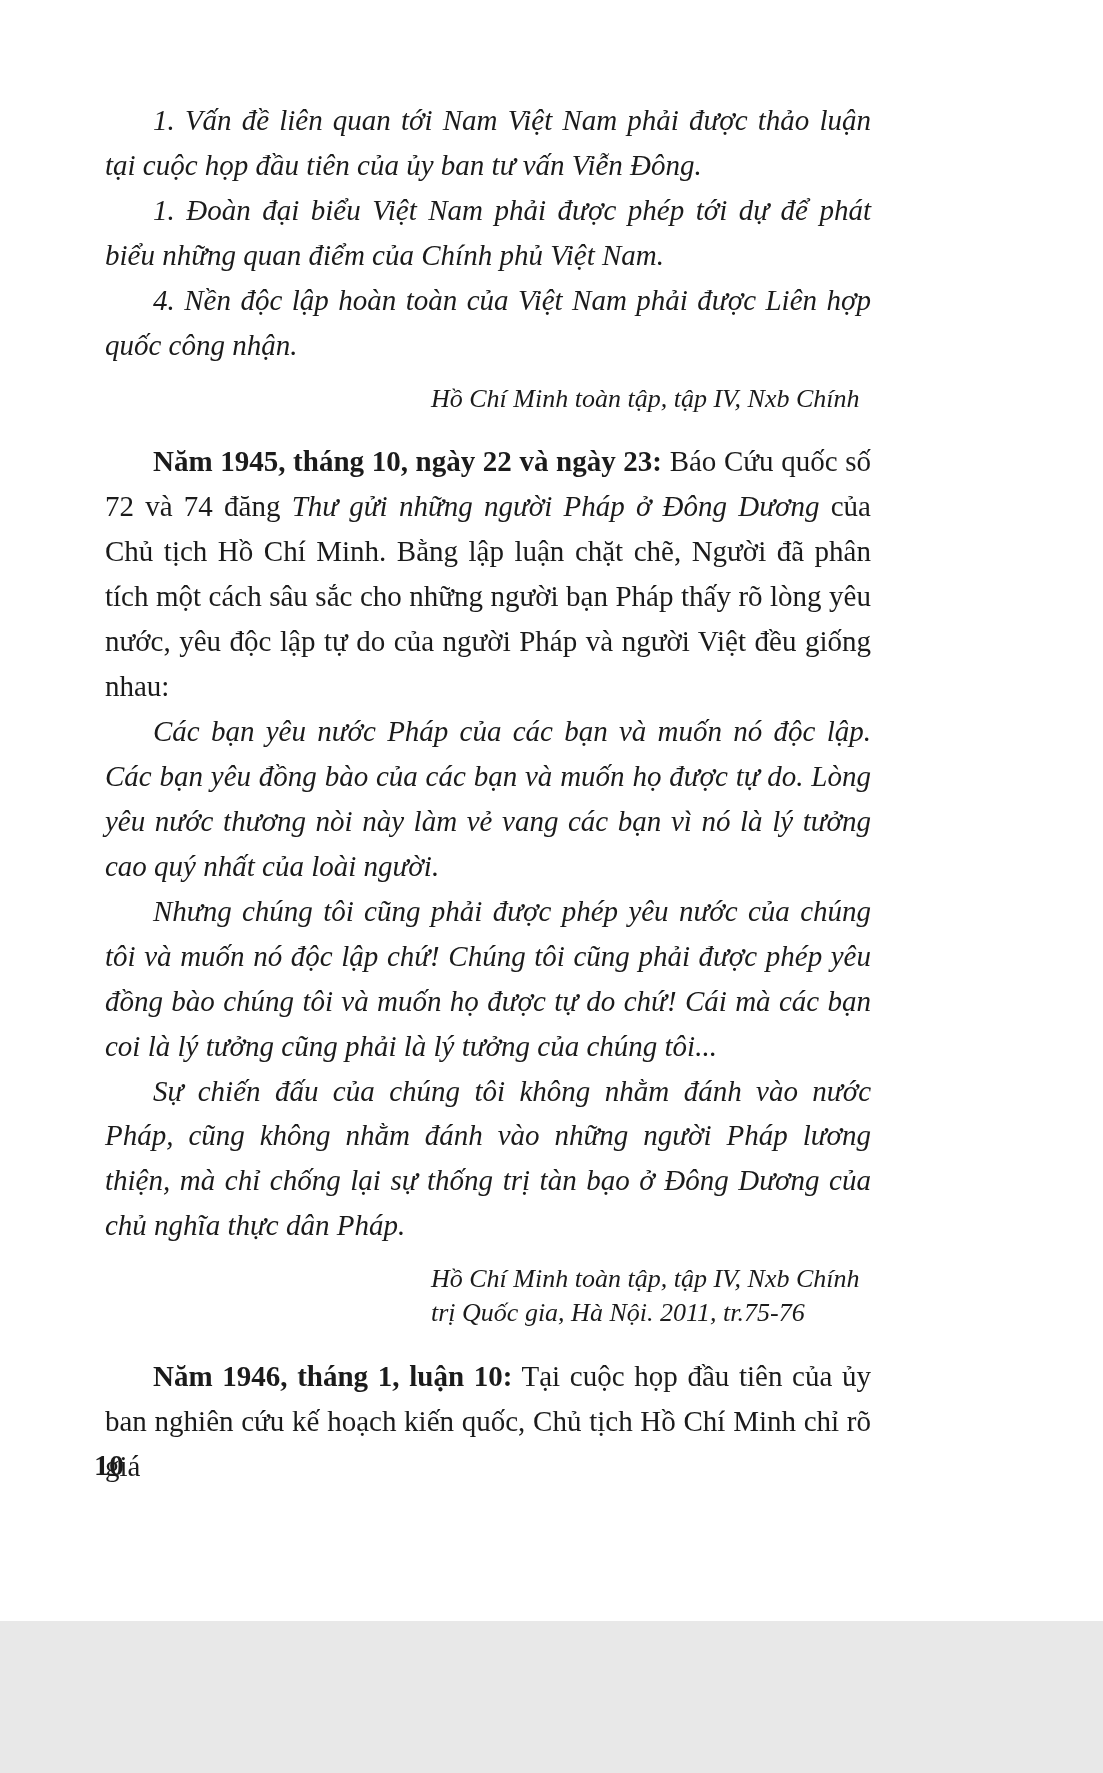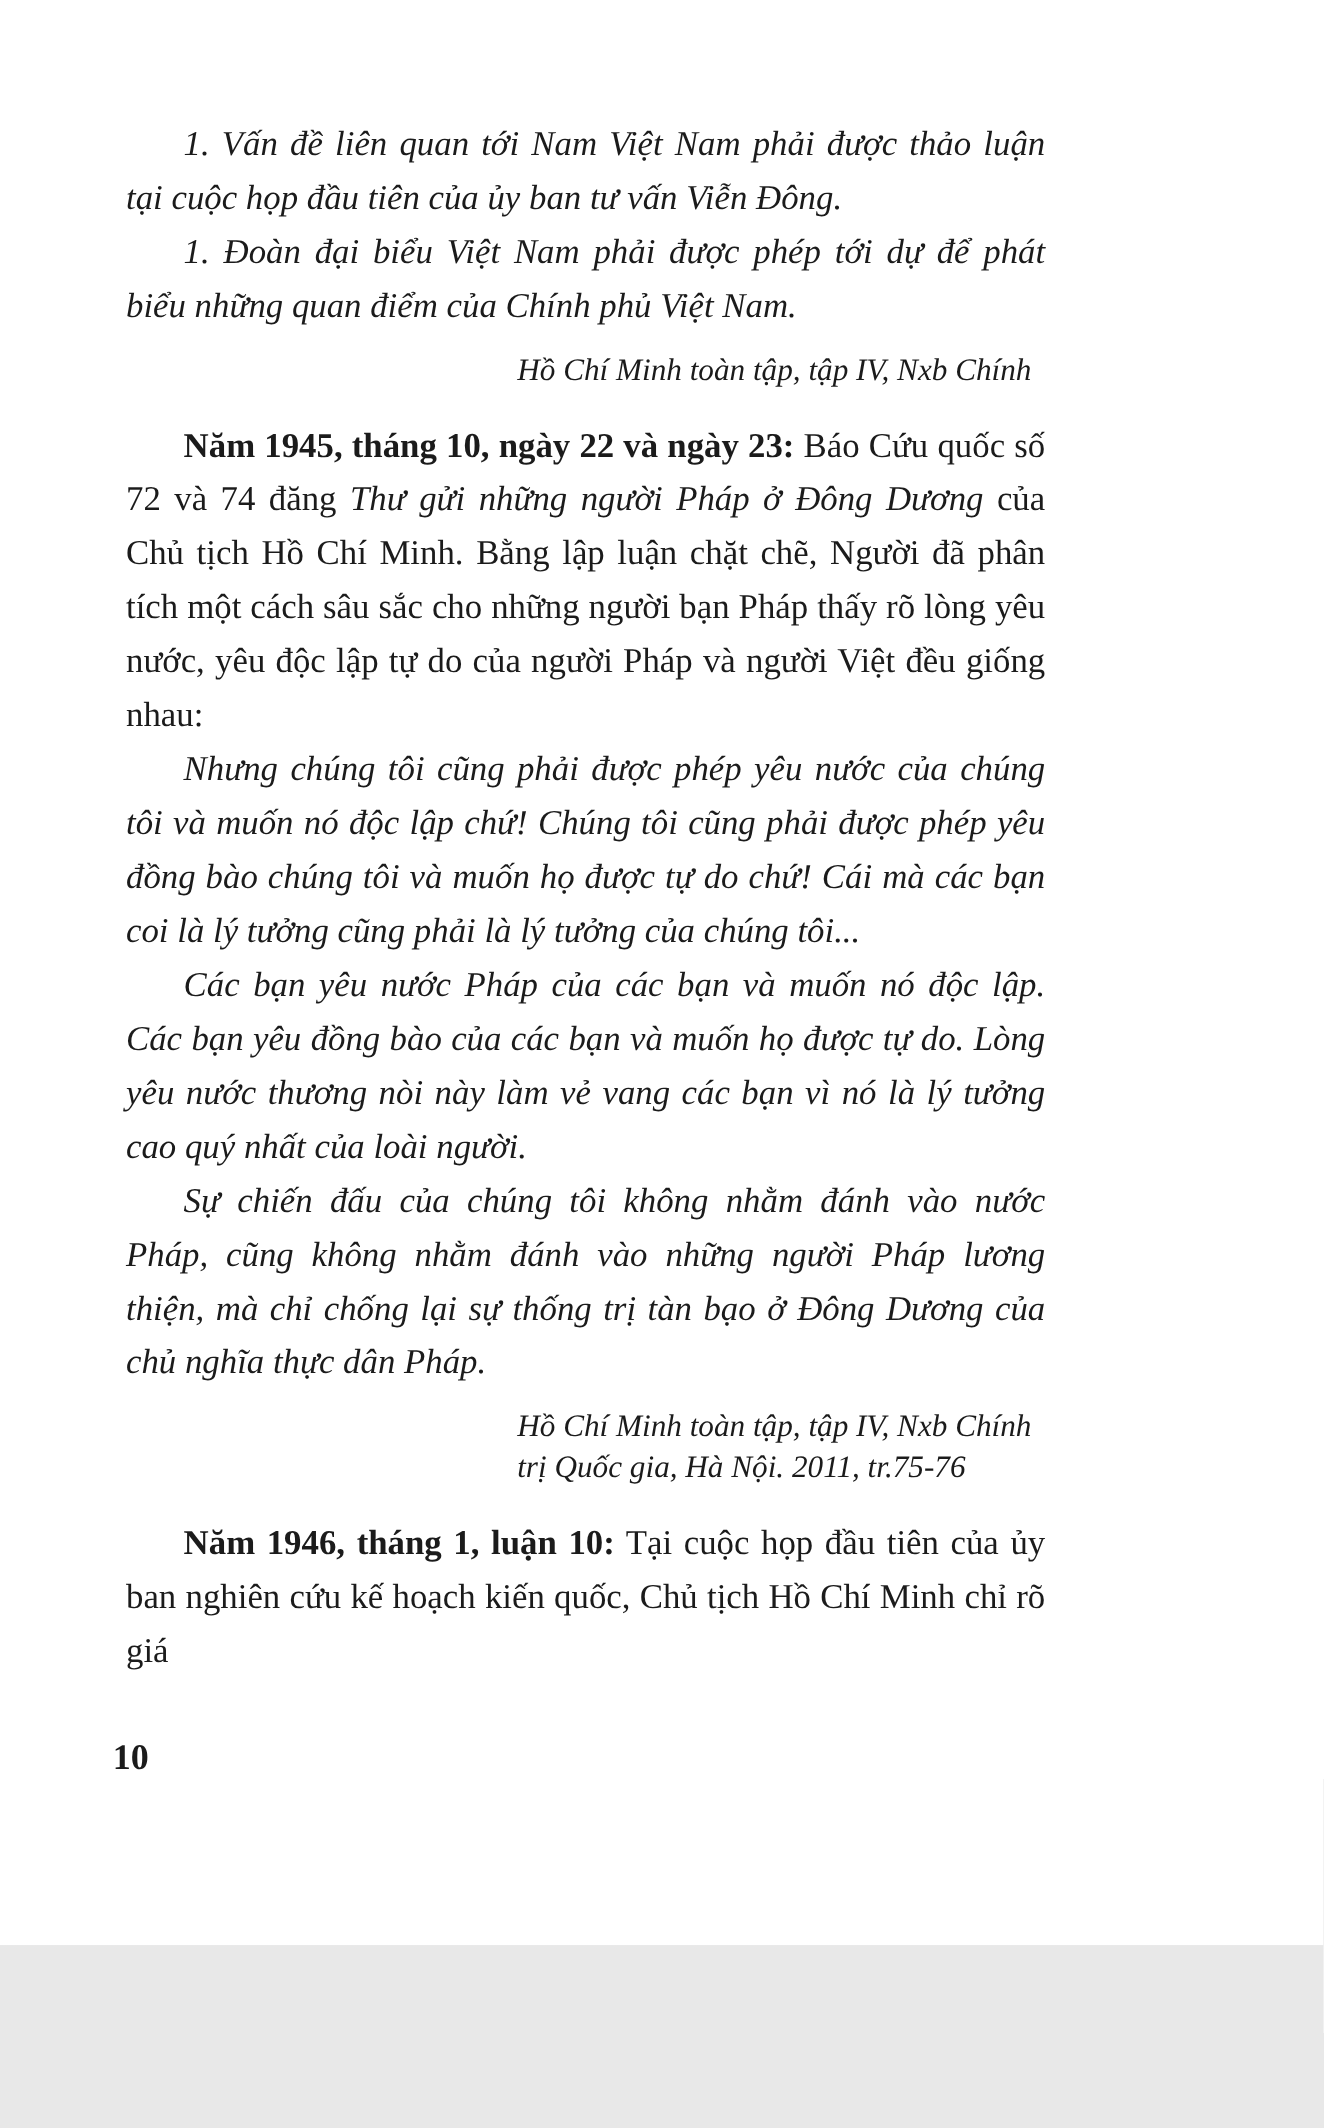--- a/index.html
+++ b/index.html
@@ -62,29 +62,30 @@
   }
 </style>
 </head>
 <body>
 
 <div class="page">
   <div class="content">
 
     <p class="quote-item">1. Vấn đề liên quan tới Nam Việt Nam phải được thảo luận tại cuộc họp đầu tiên của ủy ban tư vấn Viễn Đông.</p>
     <p class="quote-item">1. Đoàn đại biểu Việt Nam phải được phép tới dự để phát biểu những quan điểm của Chính phủ Việt Nam.</p>
+    <p class="quote-item">4. Nền độc lập hoàn toàn của Việt Nam phải được Liên hợp quốc công nhận.</p>
 
     <div class="citation">
       <span class="cit-line">Hồ Chí Minh toàn tập, tập IV, Nxb Chính</span>
     </div>
 
     <p class="body-para"><span class="lead">Năm 1945, tháng 10, ngày 22 và ngày 23:</span><span> Báo Cứu quốc số 72 và 74 đăng </span><span class="work-title">Thư gửi những người Pháp ở Đông Dương</span><span> của Chủ tịch Hồ Chí Minh. Bằng lập luận chặt chẽ, Người đã phân tích một cách sâu sắc cho những người bạn Pháp thấy rõ lòng yêu nước, yêu độc lập tự do của người Pháp và người Việt đều giống nhau:</span></p>
 
+    <p class="quote-para">Các bạn yêu nước Pháp của các bạn và muốn nó độc lập. Các bạn yêu đồng bào của các bạn và muốn họ được tự do. Lòng yêu nước thương nòi này làm vẻ vang các bạn vì nó là lý tưởng cao quý nhất của loài người.</p>
     <p class="quote-para">Nhưng chúng tôi cũng phải được phép yêu nước của chúng tôi và muốn nó độc lập chứ! Chúng tôi cũng phải được phép yêu đồng bào chúng tôi và muốn họ được tự do chứ! Cái mà các bạn coi là lý tưởng cũng phải là lý tưởng của chúng tôi...</p>
-    <p class="quote-para">Các bạn yêu nước Pháp của các bạn và muốn nó độc lập. Các bạn yêu đồng bào của các bạn và muốn họ được tự do. Lòng yêu nước thương nòi này làm vẻ vang các bạn vì nó là lý tưởng cao quý nhất của loài người.</p>
     <p class="quote-para">Sự chiến đấu của chúng tôi không nhằm đánh vào nước Pháp, cũng không nhằm đánh vào những người Pháp lương thiện, mà chỉ chống lại sự thống trị tàn bạo ở Đông Dương của chủ nghĩa thực dân Pháp.</p>
 
     <div class="citation">
       <span class="cit-line">Hồ Chí Minh toàn tập, tập IV, Nxb Chính</span>
       <span class="cit-line">trị Quốc gia, Hà Nội. 2011, tr.75-76</span>
     </div>
 
     <p class="body-para"><span class="lead">Năm 1946, tháng 1, luận 10:</span><span> Tại cuộc họp đầu tiên của ủy ban nghiên cứu kế hoạch kiến quốc, Chủ tịch Hồ Chí Minh chỉ rõ giá</span></p>
 
   </div>

